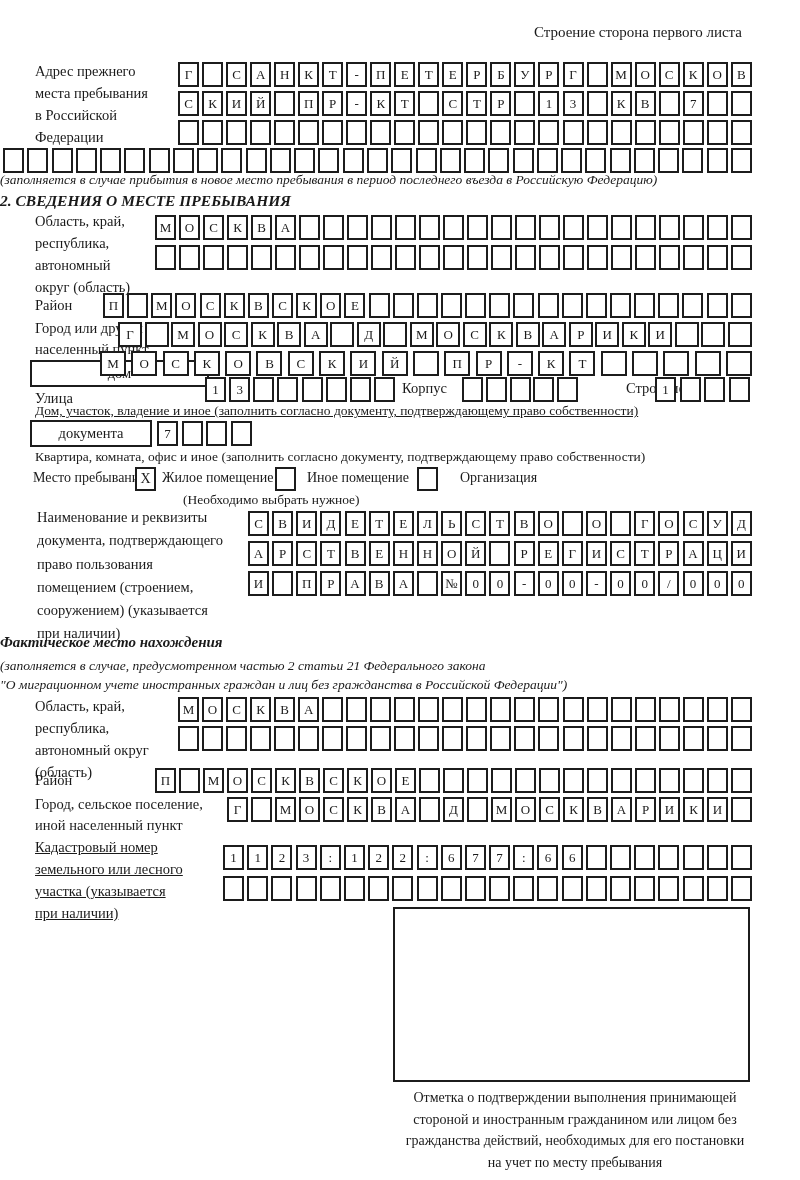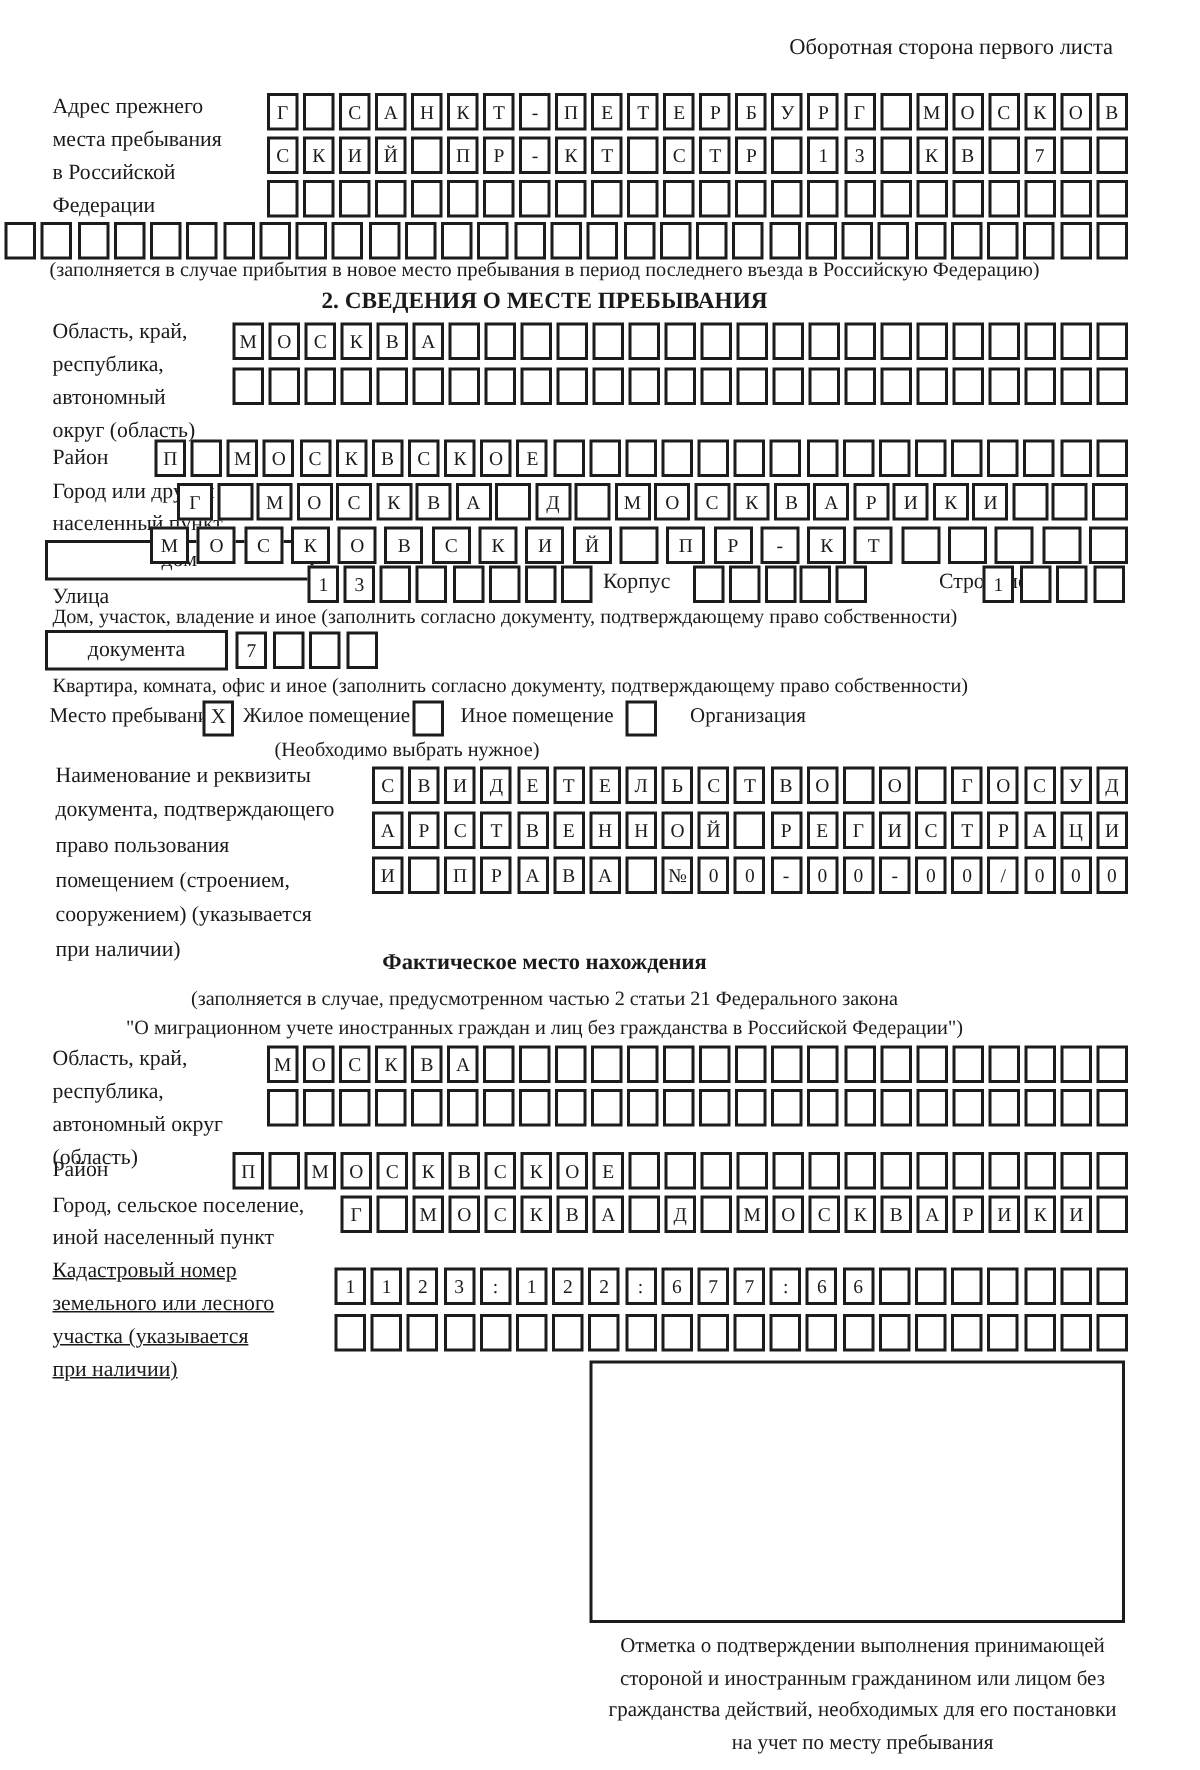--- a/index.html
+++ b/index.html
@@ -4,21 +4,21 @@
 <style>
   html,body{margin:0;padding:0;}
   body{
     width:800px;height:1180px;position:relative;background:#ffffff;
     font-family:"Liberation Serif","DejaVu Serif",serif;color:#1a1a1a;
     overflow:hidden;
   }
   .abs{position:absolute;}
   .lbl{white-space:pre-line;font-size:14.5px;line-height:22px;}
   .note{font-size:13.5px;}
-  .center{left:0;width:726px;text-align:center;}
+  .center{left:0;width:726px;text-align:left;font-style:italic;}
   .title{font-weight:bold;font-size:15.5px;}
   .cellrow{position:absolute;display:flex;justify-content:space-between;}
   .cell{
     box-sizing:border-box;width:21px;height:25px;border:2px solid #1c1c1c;
     font-size:13px;line-height:21px;text-align:center;flex:0 0 auto;
     background:#fff;
   }
   .cell.w26{width:24px;}
   .widebox{
     box-sizing:border-box;border:2px solid #1c1c1c;height:27px;
@@ -28,42 +28,42 @@
   .chk{
     box-sizing:border-box;width:21px;height:24px;border:2px solid #1c1c1c;
     font-size:14px;line-height:20px;text-align:center;background:#fff;
   }
   .stampbox{box-sizing:border-box;border:2px solid #1c1c1c;background:#fff;}
   .caption{white-space:pre-line;text-align:center;font-size:14px;line-height:21.5px;}
 </style>
 </head>
 <body>
 
-<div class="abs" style="right:58px;top:24px;font-size:15px;">Оборотная сторона первого листа</div>
+<div class="abs" style="right:58px;top:24px;font-size:15px;">Строение сторона первого листа</div>
 
 <div class="abs lbl" style="left:35px;top:60px;">Адрес прежнего
 места пребывания
 в Российской
 Федерации</div>
 <div class="abs note center" style="top:172px;">(заполняется в случае прибытия в новое место пребывания в период последнего въезда в Российскую Федерацию)</div>
 
 <div class="abs title center" style="top:192px;">2. СВЕДЕНИЯ О МЕСТЕ ПРЕБЫВАНИЯ</div>
 <div class="abs lbl" style="left:35px;top:210px;">Область, край,
 республика,
 автономный
 округ (область)</div>
 <div class="abs lbl" style="left:35px;top:294px;">Район</div>
 <div class="abs lbl" style="left:35px;top:318px;line-height:21px;">Город или другой
 населенный пункт</div>
 <div class="abs lbl" style="left:35px;top:352px;margin-top:35px;">Улица</div>
 
 <div class="abs widebox" style="left:30px;top:360px;width:179px;">дом</div>
 <div class="abs" style="left:402px;top:380px;font-size:14.5px;">Корпус</div>
 <div class="abs" style="left:583px;top:380px;font-size:14.5px;margin-left:43px;">Строение</div>
-<div class="abs note" style="left:35px;top:403px;">Дом, участок, владение и иное (заполнить согласно документу, подтверждающему право собственности)</div>
+<div class="abs note" style="left:35px;top:403px;text-decoration:underline;">Дом, участок, владение и иное (заполнить согласно документу, подтверждающему право собственности)</div>
 
 <div class="abs widebox" style="left:30px;top:420px;width:122px;">документа</div>
 <div class="abs note" style="left:35px;top:449px;">Квартира, комната, офис и иное (заполнить согласно документу, подтверждающему право собственности)</div>
 
 <div class="abs" style="left:33px;top:470px;font-size:14px;">Место пребывания:</div>
 <div class="abs chk" style="left:135px;top:467px;">
   <span>X</span>
 </div>
 <div class="abs" style="left:162px;top:470px;font-size:14px;">Жилое помещение</div>
 <div class="abs chk" style="left:275px;top:467px;">

